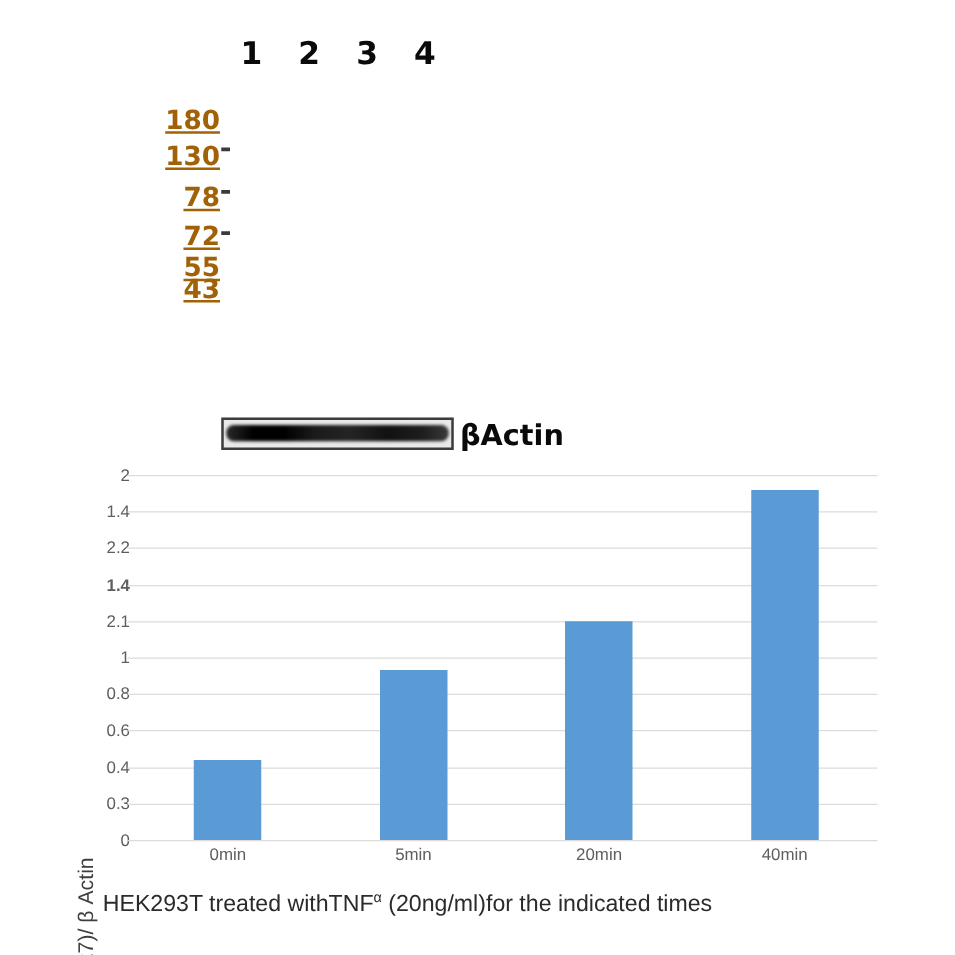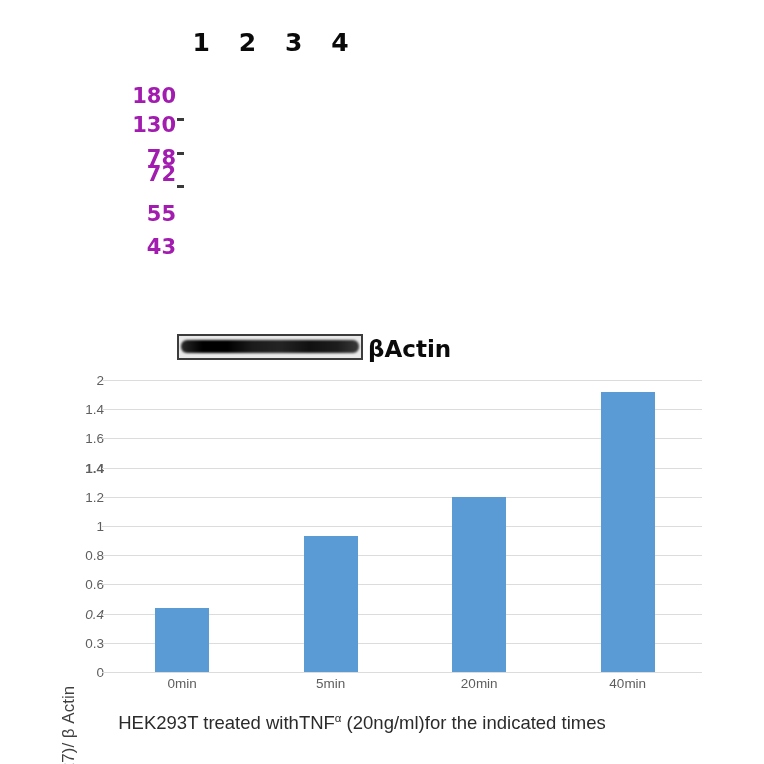--- a/index.html
+++ b/index.html
@@ -43,23 +43,24 @@
   #mw-ladder {
     position: absolute;
     left: 132px; top: 84px;
     width: 44px; height: 172px;
   }
   .mw-mark {
     position: absolute;
     right: 0;
     font-size: 21px;
     font-weight: bold;
-    color: #a21caf;
-    font-family: "DejaVu Sans", sans-serif;
-    white-space: nowrap;
+    color: #a16207;
+    font-family: "DejaVu Sans", sans-serif;
+    white-space: nowrap;
+    text-decoration: underline;
   }
   .mw-tick {
     position: absolute;
     left: 177px;
     width: 7px;
     height: 3px;
     background: #3a3a3a;
   }
 
   
@@ -232,21 +233,20 @@
   }
   #chart-caption {
     position: absolute;
     left: 0; top: 340px;
     width: 652px;
     text-align: center;
     font-size: 18.5px;
     color: #2b2b2b;
     font-family: "Liberation Sans", sans-serif;
     white-space: nowrap;
-    padding-left: 36px;
   }
   #chart-caption sup {
     font-size: 0.62em;
     vertical-align: super;
   }
 </style>
 </head>
 <body>
 
 <div id="blot-panel">
@@ -255,23 +255,23 @@
     <span class="lane-number">1</span>
     <span class="lane-number">2</span>
     <span class="lane-number">3</span>
     <span class="lane-number">4</span>
   </div>
 
   <div id="mw-ladder">
     <span class="mw-mark" style="top:0px;">180</span>
     <span class="mw-mark" style="top:29px;margin-left:16px;">130</span>
     <span class="mw-mark" style="top:62px;">78</span>
-    <span class="mw-mark" style="top:78px;">72</span>
+    <span class="mw-mark" style="top:93px;">72</span>
     <span class="mw-mark" style="top:118px;">55</span>
-    <span class="mw-mark" style="top:151px;margin-left:12px;">43</span>
+    <span class="mw-mark" style="top:135px;margin-left:12px;">43</span>
   </div>
 
   <span class="mw-tick" style="top:118px;"></span>
   <span class="mw-tick" style="top:152px;"></span>
   <span class="mw-tick" style="top:185px;"></span>
 
 
 
   <div id="actin-strip">
     <div id="actin-band"></div>
@@ -279,27 +279,27 @@
   <div id="actin-label">βActin</div>
 </div>
 
 <div id="chart-panel">
 
   <div id="y-axis-title">p-Stat3 (S727)/ β Actin</div>
 
   <div id="y-tick-col">
       <span class="y-tick" style="top: 0px;">2</span>
       <span class="y-tick" style="top: 29.2px;">1.4</span>
-      <span class="y-tick" style="top: 58.4px;">1.6</span>
+      <span class="y-tick" style="top: 58.4px;">2.2</span>
       <span class="y-tick" style="top: 87.6px; font-weight: bold;">1.4</span>
-      <span class="y-tick" style="top: 116.8px;">1.2</span>
+      <span class="y-tick" style="top: 116.8px;">2.1</span>
       <span class="y-tick" style="top: 146px;">1</span>
       <span class="y-tick" style="top: 175.2px;">0.8</span>
       <span class="y-tick" style="top: 204.4px;">0.6</span>
-      <span class="y-tick" style="top: 233.6px; font-style: italic;">0.4</span>
+      <span class="y-tick" style="top: 233.6px;">0.4</span>
       <span class="y-tick" style="top: 262.8px;">0.3</span>
       <span class="y-tick" style="top: 292px;">0</span>
     </div>
 
   <div id="plot-area">
     <div id="gridlines-layer">
         <div class="gridline" style="top: 0px; background: rgb(220, 220, 220);"></div>
         <div class="gridline" style="top: 29.2px; background: rgb(220, 220, 220);"></div>
         <div class="gridline" style="top: 58.4px; background: rgb(220, 220, 220);"></div>
         <div class="gridline" style="top: 87.6px; background: rgb(220, 220, 220);"></div>

